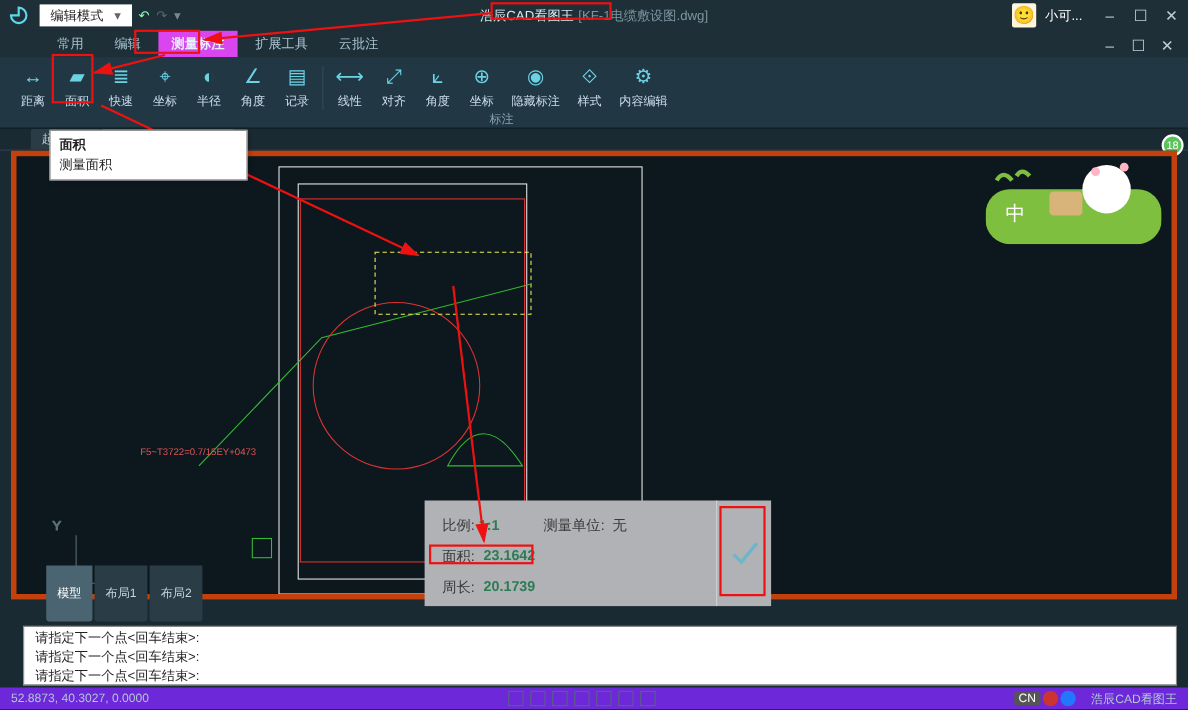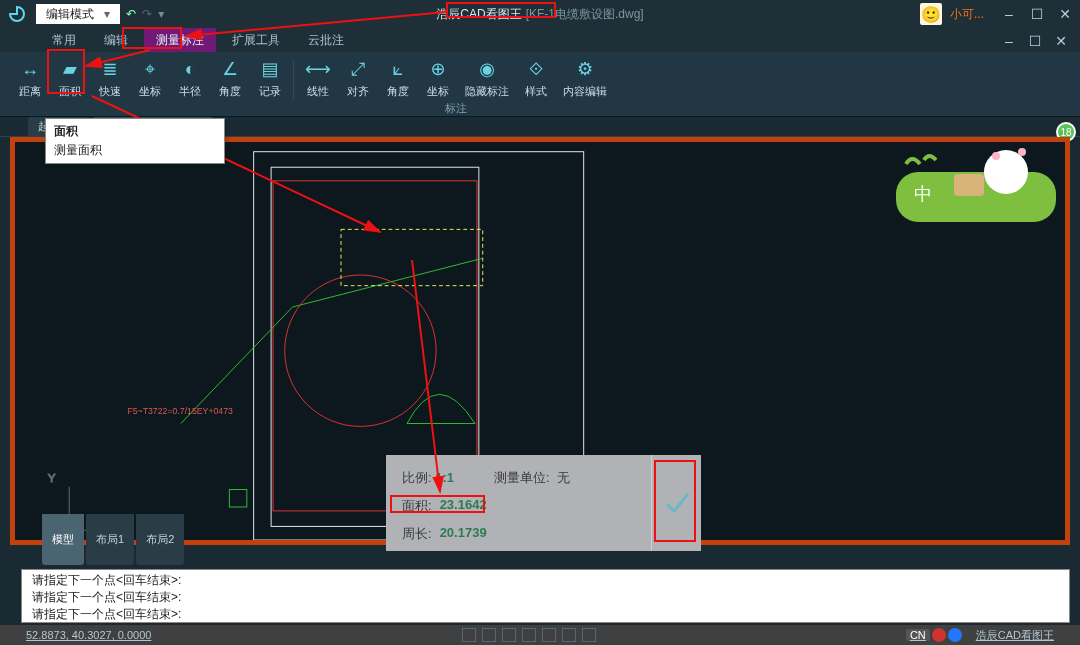--- a/index.html
+++ b/index.html
@@ -54,21 +54,21 @@
     gap: 6px;
     height: 28px;
   }
   .avatar {
     width: 22px; height: 22px;
     background: #fff7dd;
     border-radius: 2px;
     display: flex; align-items: center; justify-content: center;
     font-size: 16px;
   }
-  .user-name { color: #f97316; margin: 0 8px 0 2px; }
+  .user-name { color: #ffffff; margin: 0 8px 0 2px; }
   .win-btn {
     width: 22px; height: 22px;
     color: #bcd;
     display: flex; align-items: center; justify-content: center;
     font-size: 14px;
   }
   .menubar {
     height: 24px;
     display: flex;
     align-items: stretch;
@@ -76,22 +76,23 @@
     padding-left: 40px;
     gap: 4px;
     position: relative;
   }
   .menu-item {
     padding: 4px 12px;
     color: #a6c2ce;
     display: flex; align-items: center;
   }
   .menu-item.active {
-    background: #701a75;
+    background: #d946ef;
     color: #e5f2f8;
+    font-weight: bold;
   }
   .menubar .right {
     position: absolute; right: 8px; top: 2px;
     display: flex; gap: 4px;
   }
   .ribbon {
     height: 65px;
     background: #213844;
     border-bottom: 1px solid #0c1a20;
     display: flex;
@@ -234,28 +235,27 @@
     color: #222;
     font-size: 12px;
     padding: 2px 10px;
     overflow: hidden;
     margin-left: 11px;
   }
   .status {
     position: absolute;
     left: 0; right: 0; bottom: 0;
     height: 20px;
-    background: #404040;
+    background: #6d28d9;
     color: #b0c8d2;
     display: flex;
     align-items: center;
     justify-content: space-between;
-    padding: 0 26px;
+    padding: 0 10px;
     font-size: 11px;
-    text-decoration: underline;
   }
   .status .mid { display: flex; gap: 10px; align-items:center; }
   .status-icons { display:flex; gap:6px; }
   .sicon { width:14px; height:14px; border:1px solid #567; display:inline-block;}
   .red-box { border: 2px solid #e11; position: absolute; pointer-events:none; }
   .arrow-svg { position:absolute; pointer-events:none; z-index:25; }
   .cartoon {
     position:absolute;
     top: 142px; right: 24px;
     width: 160px; height: 80px;

